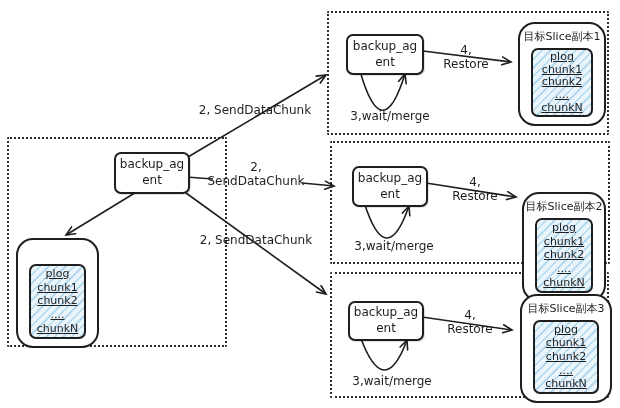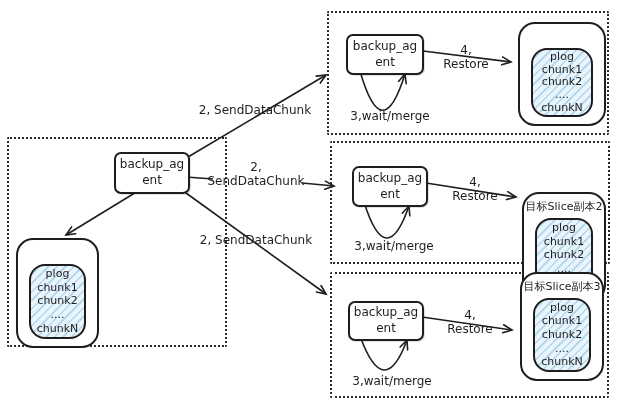--- a/index.html
+++ b/index.html
@@ -18,24 +18,24 @@
   }
   .slice{
     position:absolute;background:#ffffff;border:2.5px solid #1e1e1e;border-radius:17px;
   }
   .slice-title{
     position:absolute;top:5px;left:0;right:0;text-align:center;
     font-size:11px;white-space:nowrap;letter-spacing:0px;
   }
   .slice-inner{
     position:absolute;left:11px;right:11px;top:24px;bottom:7px;
-    border:2px solid #1e1e1e;border-radius:16px;
+    border:2px solid #1e1e1e;border-radius:7px;
     background:repeating-linear-gradient(135deg,#b5d9ef 0px,#b5d9ef 1.6px,#e9f4fb 1.6px,#e9f4fb 6px);
     display:flex;flex-direction:column;align-items:center;justify-content:space-evenly;
-    font-size:11px;line-height:12px;text-align:center;
+    font-size:11px;line-height:12px;text-align:center;text-decoration:underline;
   }
   .slice-inner span{display:block;}
   .edge-label{
     position:absolute;font-size:12px;line-height:14px;text-align:center;white-space:pre-line;
   }
 </style>
 </head>
 <body>
 
 <div class="canvas">
@@ -83,41 +83,42 @@
     <div class="slice-inner">
       <span>plog</span>
       <span>chunk1</span>
       <span>chunk2</span>
       <span>....</span>
       <span>chunkN</span>
     </div>
   </div>
 
   <div class="slice" style="left:518px;top:22px;width:84px;height:100px;">
+    <div class="slice-title">目标Slice副本1</div>
     <div class="slice-inner">
       <span>plog</span>
       <span>chunk1</span>
       <span>chunk2</span>
       <span>....</span>
       <span>chunkN</span>
     </div>
   </div>
 
   <div class="slice" style="left:522px;top:148px;width:80px;height:106px;margin-top:44px;">
     <div class="slice-title">目标Slice副本2</div>
     <div class="slice-inner">
       <span>plog</span>
       <span>chunk1</span>
       <span>chunk2</span>
       <span>....</span>
       <span>chunkN</span>
     </div>
   </div>
 
-  <div class="slice" style="left:520px;top:272px;width:80px;height:105px;">
+  <div class="slice" style="left:520px;top:294px;width:80px;height:105px;padding-left:8px;">
     <div class="slice-title">目标Slice副本3</div>
     <div class="slice-inner">
       <span>plog</span>
       <span>chunk1</span>
       <span>chunk2</span>
       <span>....</span>
       <span>chunkN</span>
     </div>
   </div>
 

